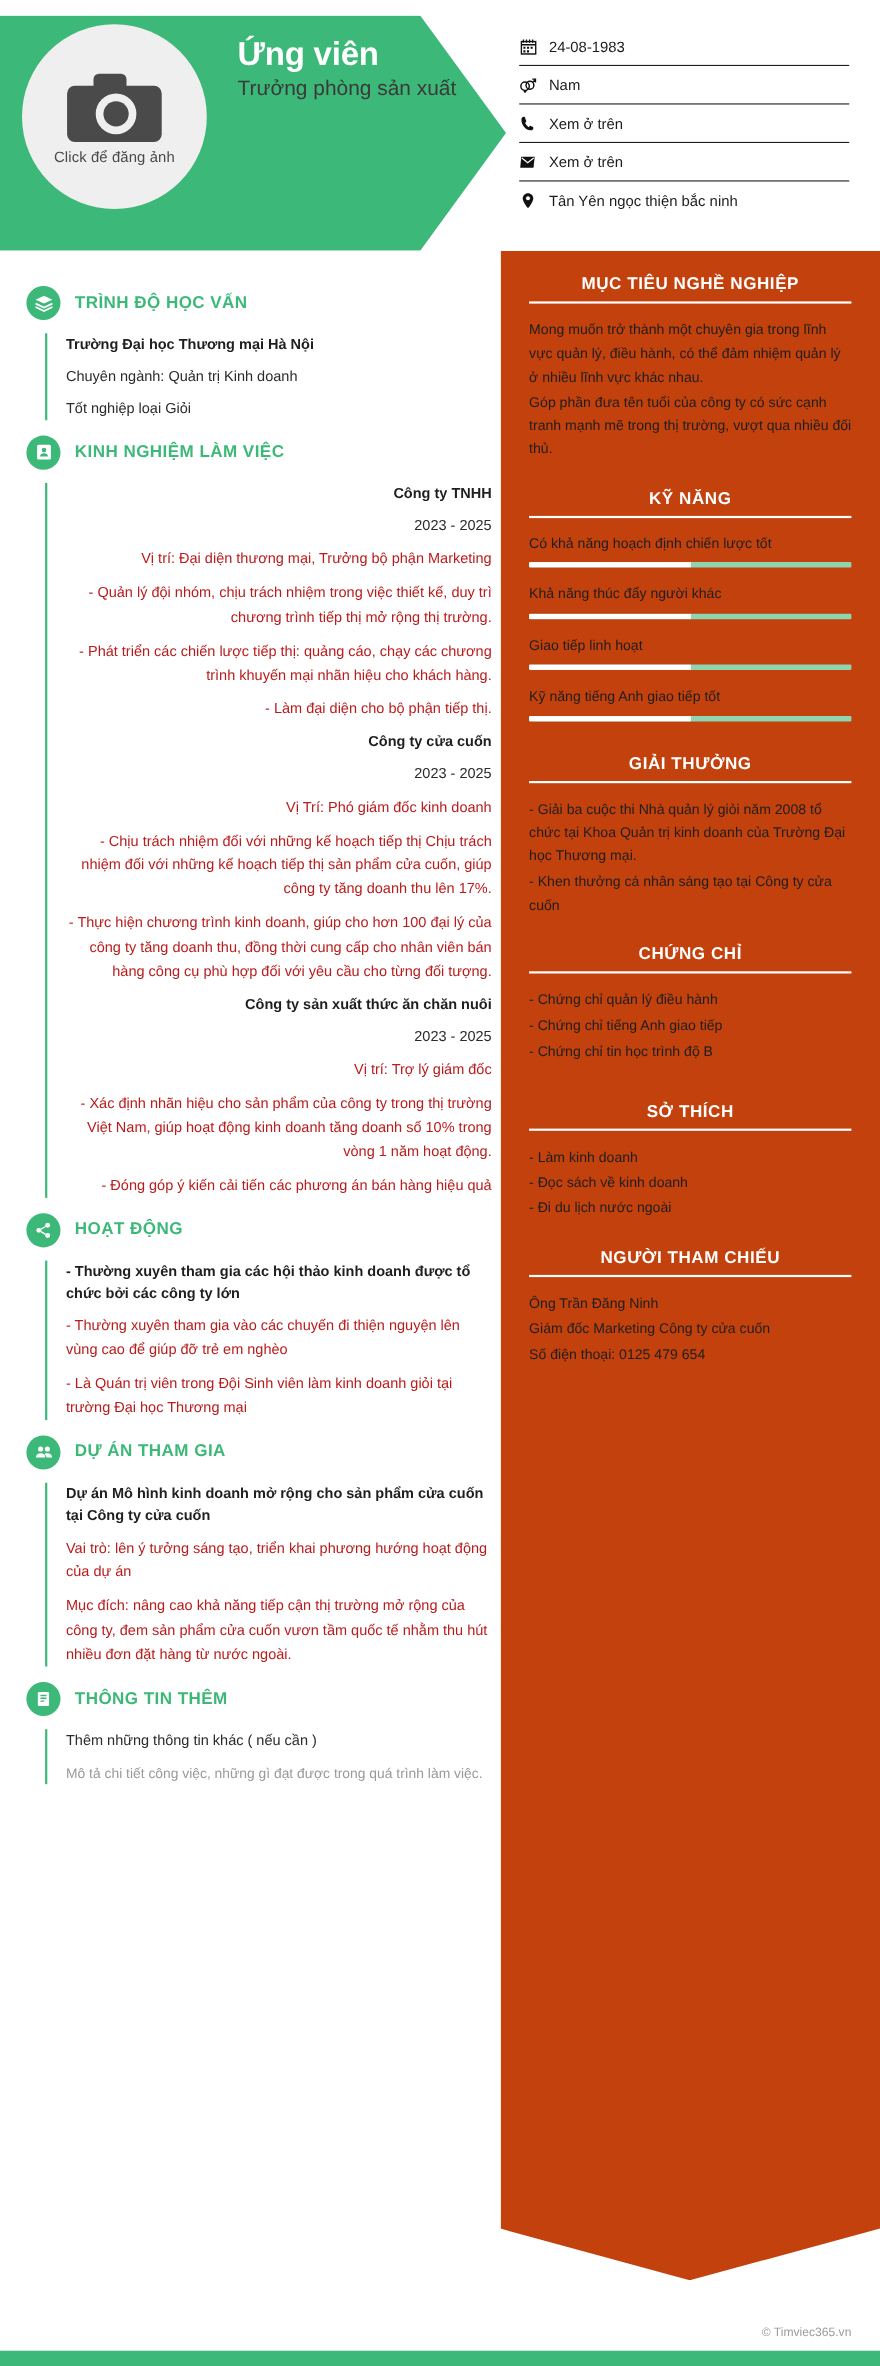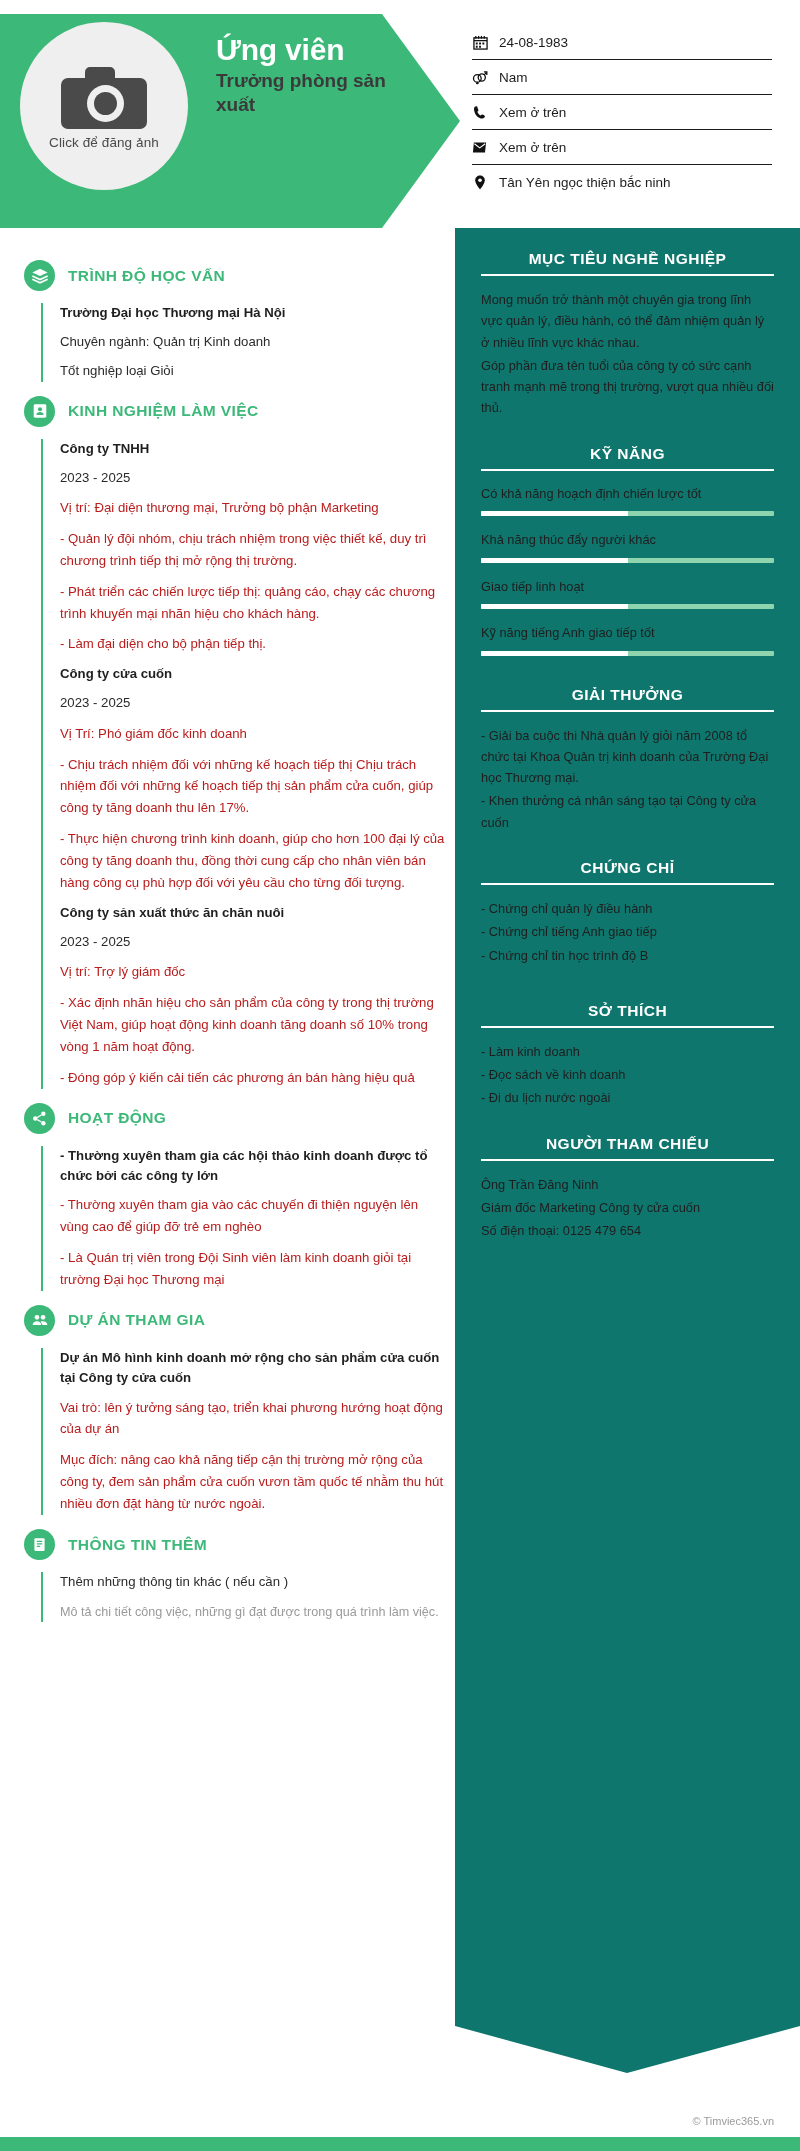--- a/index.html
+++ b/index.html
@@ -25,57 +25,57 @@
   }
   .cam-icon { width:86px; height:62px; position:relative; margin-bottom:6px; margin-top:4px;}
   .cam-body { position:absolute; left:0; top:11px; width:86px; height:51px; background:#4a4a4a; border-radius:7px; }
   .cam-top { position:absolute; left:24px; top:0; width:30px; height:14px; background:#4a4a4a; border-radius:5px 5px 0 0;}
   .cam-lens-o { position:absolute; left:26px; top:18px; width:37px; height:37px; border-radius:50%; background:#efefef;}
   .cam-lens-i { position:absolute; left:33px; top:25px; width:23px; height:23px; border-radius:50%; background:#4a4a4a;}
   .photo-label { font-size:13.5px; color:#4a4a4a; font-weight:400; letter-spacing:0.1px;}
 
   .hdr-text { position:absolute; left:216px; top:34px; width:200px; }
   .hdr-name { font-size:30px; font-weight:700; color:#ffffff; line-height:1.08; letter-spacing:-0.2px;}
-  .hdr-role { font-size:19px; font-weight:700; color:#3a3a3a; line-height:1.24; margin-top:3px;}
+  .hdr-role { font-size:19px; font-weight:400; color:#3a3a3a; line-height:1.24; margin-top:3px;}
 
   .contact-list { position:absolute; left:472px; top:25px; width:300px; }
   .contact-row {
     display:flex; align-items:center; gap:11px; height:35px;
     border-bottom:1.6px solid #1c1c1c; font-size:13.5px; color:#1c1c1c;
   }
   .contact-row:last-child { border-bottom:none; }
   .contact-row .ico { width:16px; display:flex; justify-content:center; flex:0 0 16px; }
   .contact-row svg { display:block; }
 
   
   .body-wrap { position:relative; width:800px; }
   .left-col { position:absolute; left:0; top:0; width:455px; padding:18px 8px 0 24px; }
   .right-col {
-    position:absolute; left:455px; top:0; width:345px; background:#0f766e;
+    position:absolute; left:455px; top:0; width:345px; background:#c2410c;
     padding:22px 26px 40px 26px; min-height:1845px;
     clip-path: polygon(0 0, 345px 0, 345px 1798px, 172px 1845px, 0 1798px);
   }
 
   
   .sec { margin-bottom:6px; }
   .sec-head { display:flex; align-items:center; gap:13px; margin:14px 0 12px 0; }
   .sec-badge {
     width:31px; height:31px; border-radius:50%; background:#3cb878;
     display:flex; align-items:center; justify-content:center; flex:0 0 31px;
   }
   .sec-badge svg { display:block; }
   .sec-title { font-size:15.5px; font-weight:700; color:#3cb878; letter-spacing:0.4px; }
 
   .sec-body { margin-left:17px; border-left:2.4px solid #3cb878; padding-left:17px; }
 
   .b-title { font-size:13.2px; font-weight:700; color:#1f1f1f; line-height:1.5; margin:2px 0 9px 0;}
   .b-line { font-size:13.2px; color:#2b2b2b; line-height:1.55; margin:0 0 9px 0;}
   .b-para { font-size:13.2px; color:#b91c1c; line-height:1.66; margin:0 0 9px 0;}
   .b-muted { font-size:12.6px; color:#9a9a9a; line-height:1.62; margin:0 0 4px 0;}
-  .blk { margin-bottom:6px; }
+  .blk { margin-bottom:6px;text-align:right; }
 
   
   .r-sec { margin-bottom:20px; }
   .r-head { text-align:center; font-size:15.5px; font-weight:700; color:#fff; letter-spacing:0.5px; margin-bottom:4px;}
   .r-rule { height:2.2px; background:#ffffff; margin:6px 0 13px 0;}
   .r-para { font-size:12.8px; color:#1e1e1e; line-height:1.66; margin-bottom:2px;}
   .r-item { font-size:12.8px; color:#1e1e1e; line-height:1.66; margin-bottom:2px;}
   .skill { margin-bottom:14px; }
   .skill-label { font-size:12.8px; color:#1e1e1e; line-height:1.52; margin-bottom:8px;}
   .bar { height:5px; background:#8ed4ae; border-radius:1px; position:relative; overflow:hidden; }

